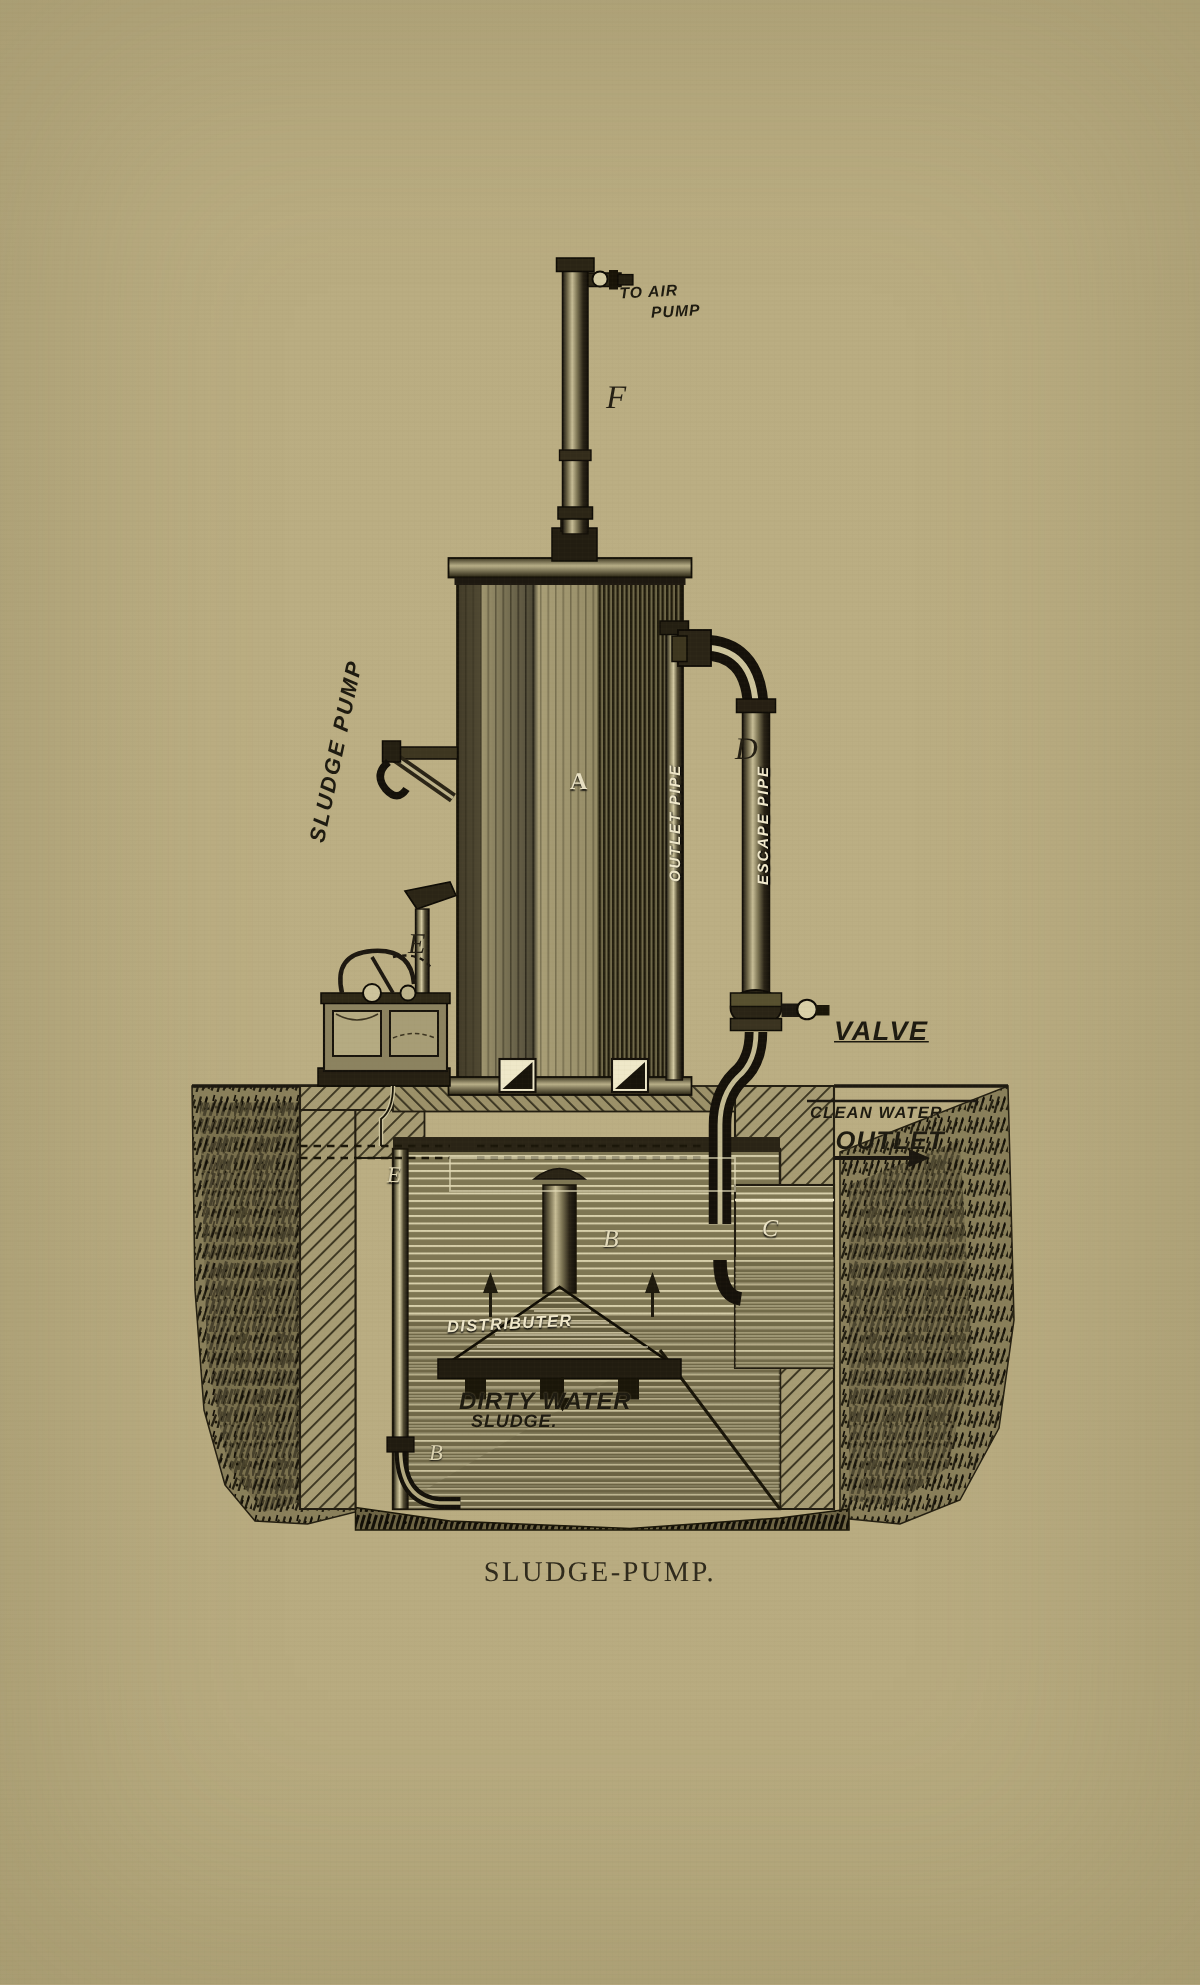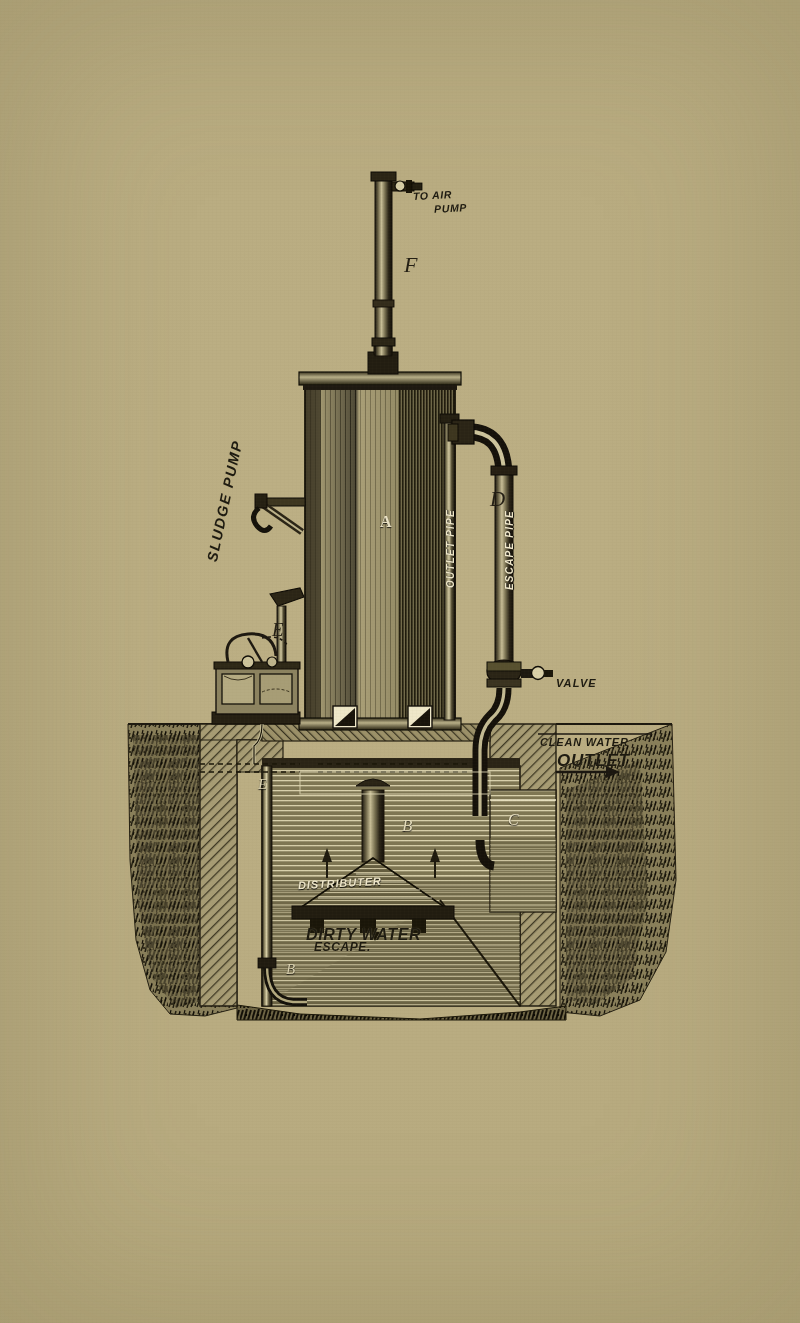--- a/index.html
+++ b/index.html
@@ -101,21 +101,21 @@
     transform-origin: left top;
     color:#f0e8ca; text-shadow:0 1px 1px rgba(0,0,0,.9);
   }
   #lbl-escape-pipe {
     left: 505px; top: 590px;
     font-size: 10px; letter-spacing: 1.2px;
     transform: rotate(-90deg);
     transform-origin: left top;
     color:#f2eacd; text-shadow:0 1px 1px rgba(0,0,0,.9);
   }
-  #lbl-valve { left: 556px; top: 678px; font-size: 11px; letter-spacing: 1.1px; }
+  #lbl-valve { left: 556px; top: 678px; font-size: 18px; letter-spacing: 1.1px; text-decoration: underline; }
   #lbl-clean-1 { left: 540px; top: 737px; font-size: 11px; letter-spacing: .8px; }
   #lbl-clean-2 { left: 557px; top: 752px; font-size: 17px; letter-spacing: .8px; }
   #lbl-distributer {
     left: 298px; top: 878px;
     font-size: 11px; letter-spacing: .9px;
     transform: rotate(-3deg);
     color:#f0e8cb; text-shadow:0 1px 1px rgba(0,0,0,.9);
   }
   #lbl-dirty-1 { left: 306px; top: 927px; font-size: 16px; letter-spacing: .6px; }
   #lbl-dirty-2 { left: 314px; top: 941px; font-size: 12px; letter-spacing: .6px; }
@@ -405,18 +405,19 @@
   <div class="lbl serifmark" id="lbl-C">C</div>
 
   <div class="lbl" id="lbl-sludge-pump">SLUDGE PUMP</div>
   <div class="lbl" id="lbl-outlet-pipe">OUTLET PIPE</div>
   <div class="lbl" id="lbl-escape-pipe">ESCAPE PIPE</div>
   <div class="lbl" id="lbl-valve">VALVE</div>
   <div class="lbl" id="lbl-clean-1">CLEAN WATER</div>
   <div class="lbl" id="lbl-clean-2">OUTLET</div>
   <div class="lbl" id="lbl-distributer">DISTRIBUTER</div>
   <div class="lbl" id="lbl-dirty-1">DIRTY WATER</div>
-  <div class="lbl" id="lbl-dirty-2">ESCAPE.</div>
-
+  <div class="lbl" id="lbl-dirty-2">SLUDGE.</div>
+
+  <div id="caption">SLUDGE-PUMP.</div>
 
   <div id="grain"></div>
   <div id="vignette"></div>
 </div>
 
 </body></html>

